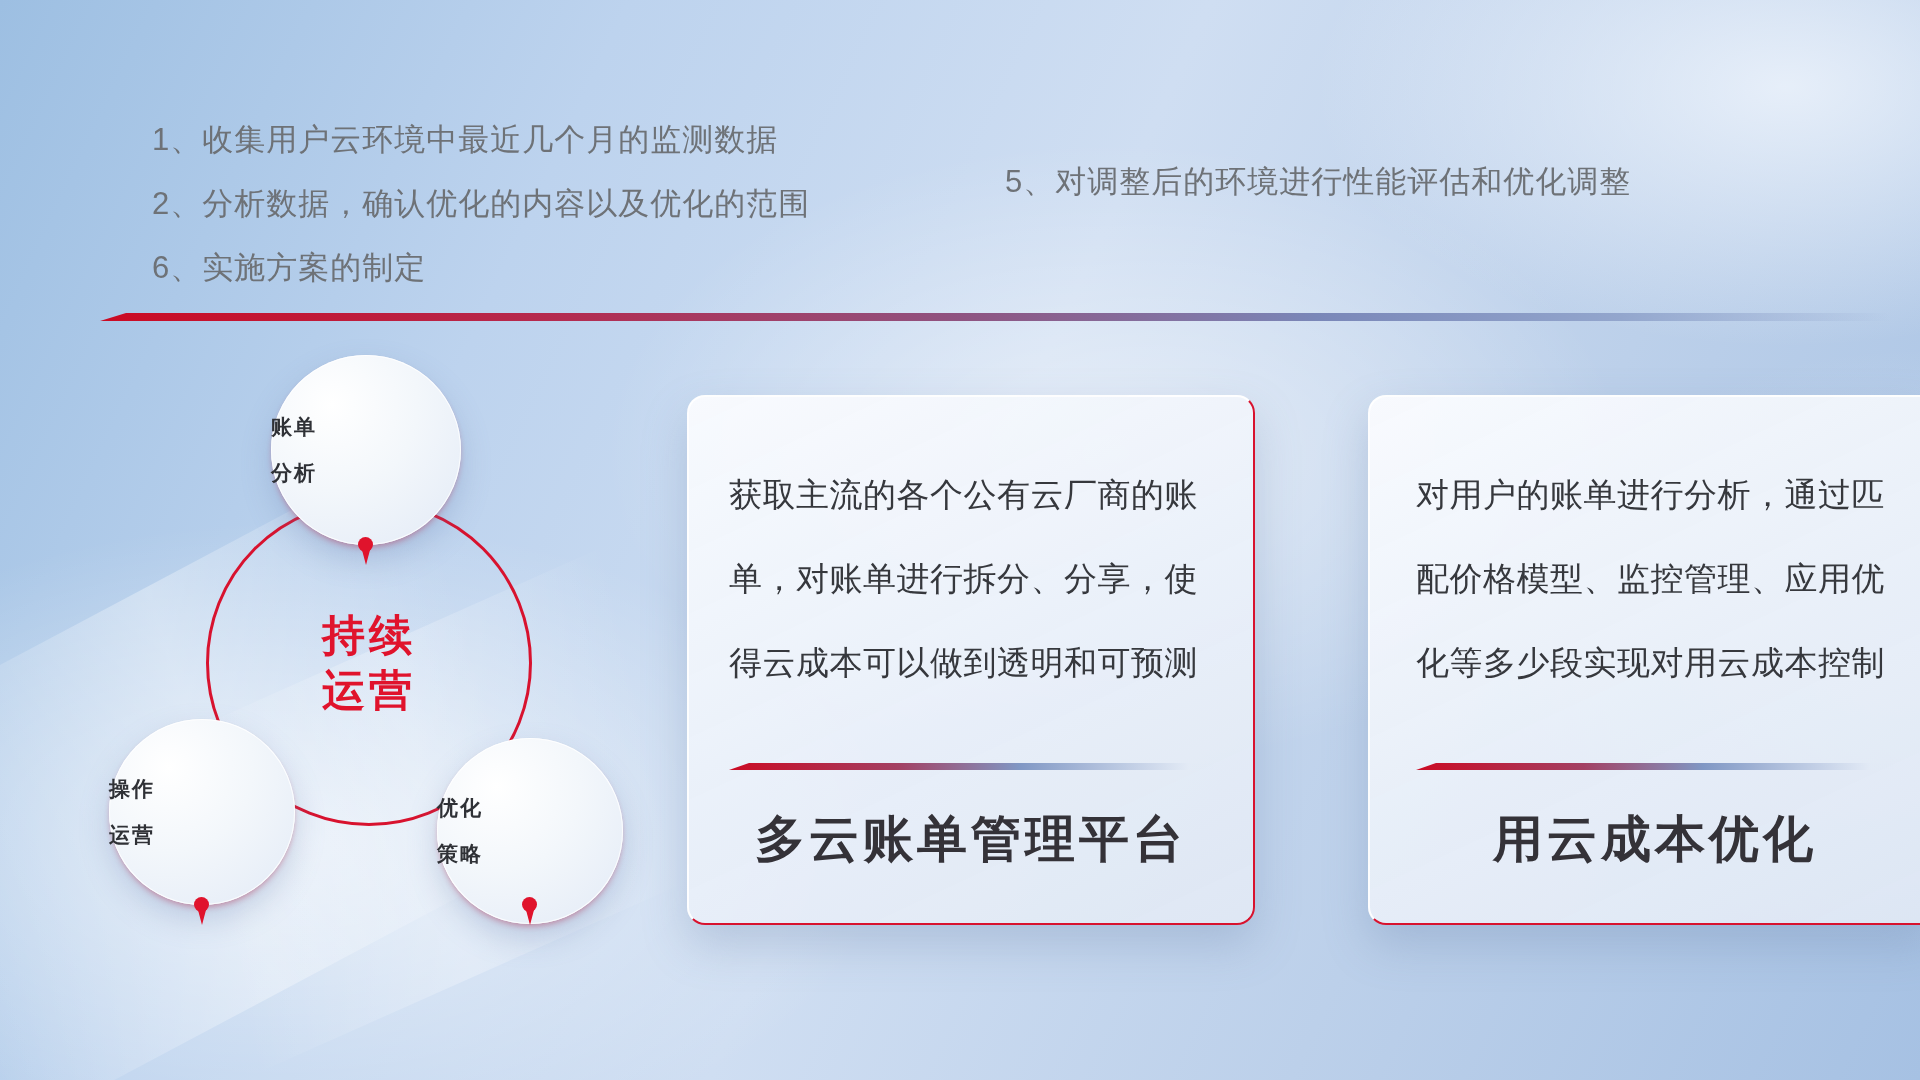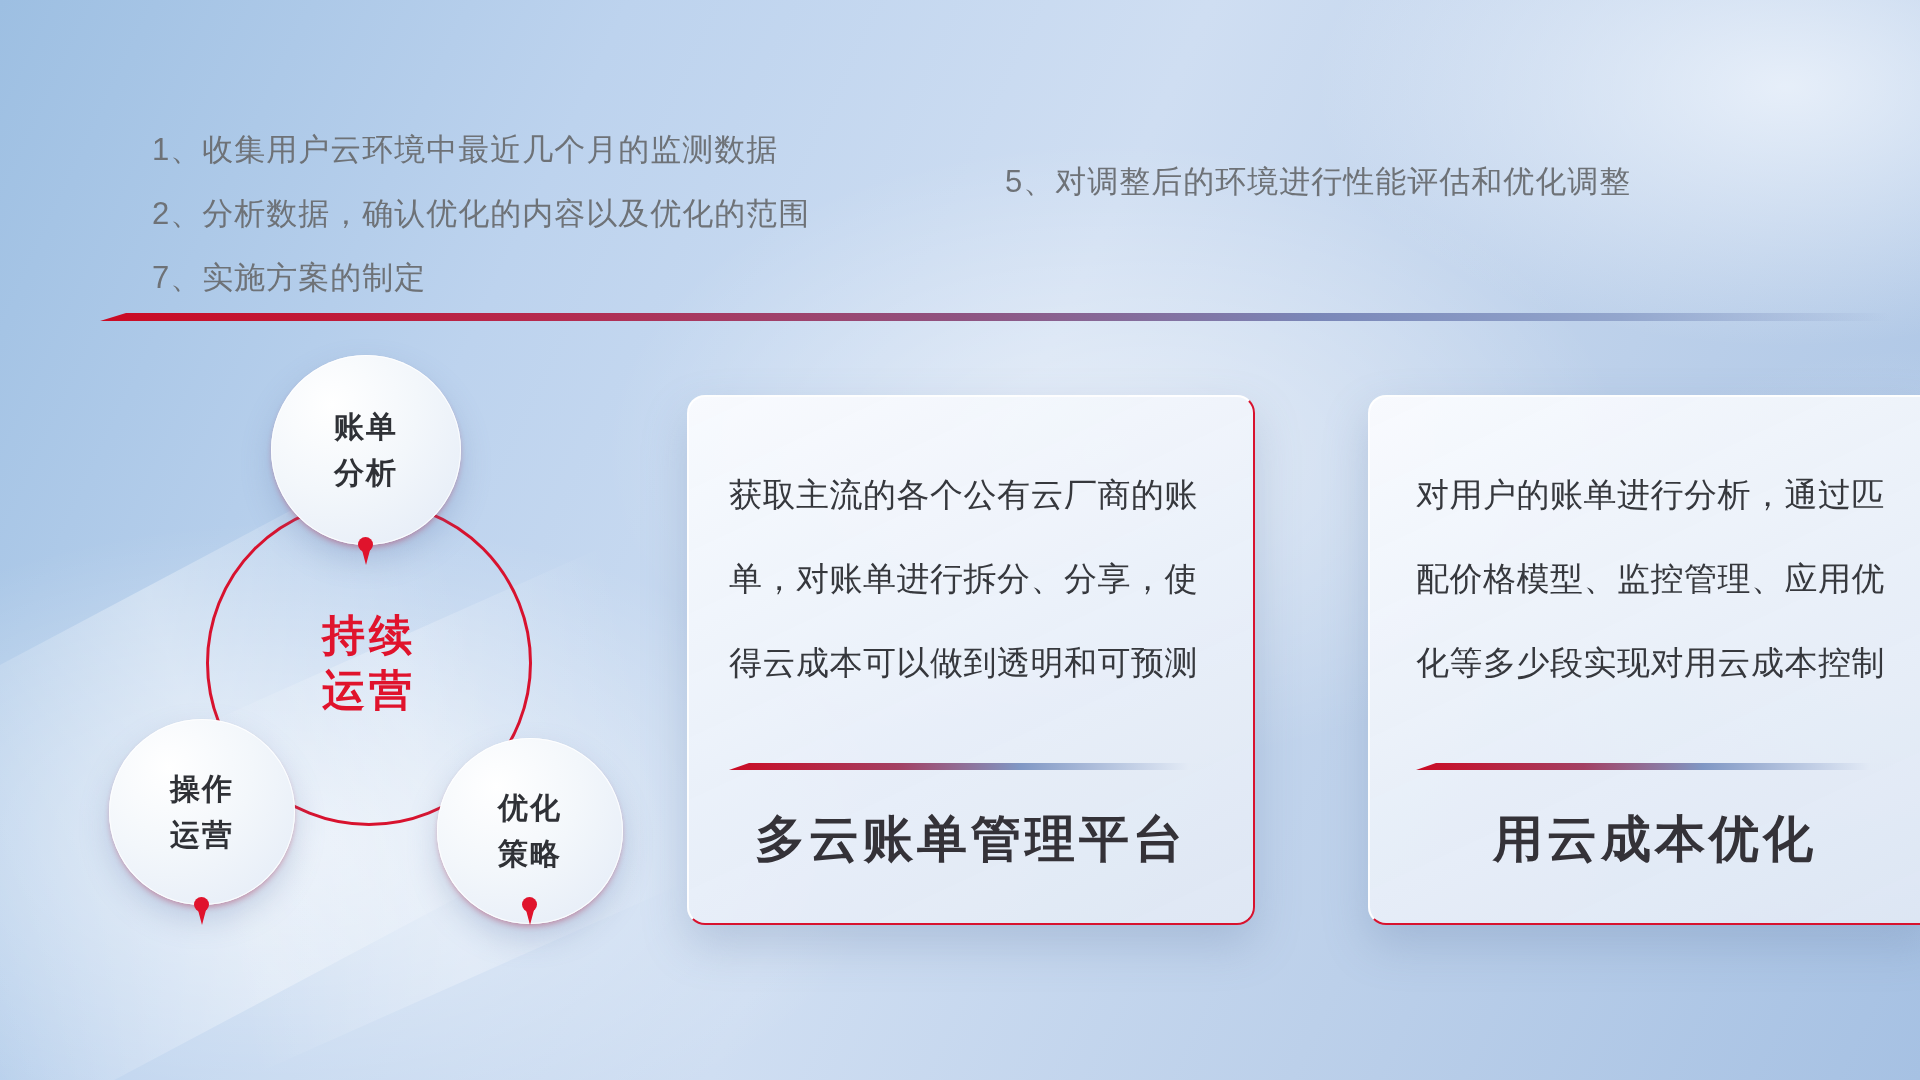--- a/index.html
+++ b/index.html
@@ -22,21 +22,21 @@
     background:linear-gradient(100deg, rgba(255,255,255,0) 10%, rgba(255,255,255,0.35) 45%, rgba(255,255,255,0) 80%);
     transform:rotate(-28deg);
   }
   .beam2{
     position:absolute;left:120px;top:640px;width:620px;height:340px;
     background:linear-gradient(100deg, rgba(255,255,255,0) 15%, rgba(255,255,255,0.28) 50%, rgba(255,255,255,0) 85%);
     transform:rotate(-24deg);
   }
 
   .steps{position:absolute;color:#6e7277;font-size:31px;letter-spacing:1px;}
-  .steps-left{left:152px;top:118px;}
+  .steps-left{left:152px;top:108px;}
   .steps-right{left:1005px;top:150px;}
   .step{height:64px;line-height:64px;white-space:nowrap;}
 
   .main-divider{
     position:absolute;left:100px;top:313px;width:1790px;height:8px;
     background:linear-gradient(90deg,#cb0a23 0%,#b52a4e 25%,#8f5380 48%,#7a87b8 68%,#93a6cd 85%,rgba(180,198,228,0) 100%);
     clip-path:polygon(0 100%, 26px 0, 100% 0, 100% 100%);
   }
 
   
@@ -46,22 +46,22 @@
   }
   .center-label{
     position:absolute;left:206px;top:500px;width:326px;height:326px;
     display:flex;flex-direction:column;align-items:center;justify-content:center;
     color:#e0132c;font-size:43px;font-weight:800;line-height:55px;letter-spacing:4px;
   }
   .node{
     position:absolute;border-radius:50%;
     background:radial-gradient(circle at 32% 26%, #ffffff 0%, #f3f7fb 45%, #e2eaf6 100%);
     box-shadow:0 14px 30px rgba(105,130,175,0.30), 0 4px 6px -2px rgba(216,18,46,0.45), inset 0 0 0 1px rgba(255,255,255,0.85);
-    display:flex;flex-direction:column;align-items:center;justify-content:center;
-    color:#2f3136;font-weight:600;font-size:30px;line-height:46px;letter-spacing:2px;
+    display:flex;flex-direction:column;align-items:flex-start;justify-content:center;
+    color:#2f3136;font-weight:600;font-size:21px;line-height:46px;letter-spacing:2px;
   }
   .node-top{left:271px;top:355px;width:190px;height:190px;}
   .node-left{left:109px;top:719px;width:186px;height:186px;}
   .node-right{left:437px;top:738px;width:186px;height:186px;}
   .dot{
     position:absolute;width:15px;height:15px;border-radius:50%;background:#e0132c;
   }
   .dot::after{
     content:"";position:absolute;top:13px;left:50%;transform:translateX(-50%);
     width:0;height:0;border:4px solid transparent;border-top:15px solid #e0132c;
@@ -100,21 +100,21 @@
 </head>
 <body>
 
 <div class="bg"></div>
 <div class="beam"></div>
 <div class="beam2"></div>
 
 <div class="steps steps-left">
   <div class="step">1、收集用户云环境中最近几个月的监测数据</div>
   <div class="step">2、分析数据，确认优化的内容以及优化的范围</div>
-  <div class="step">7、实施方案的制定</div>
+  <div class="step">6、实施方案的制定</div>
 </div>
 
 <div class="steps steps-right">
   <div class="step">5、对调整后的环境进行性能评估和优化调整</div>
 </div>
 
 <div class="main-divider"></div>
 
 <div class="ring"></div>
 

